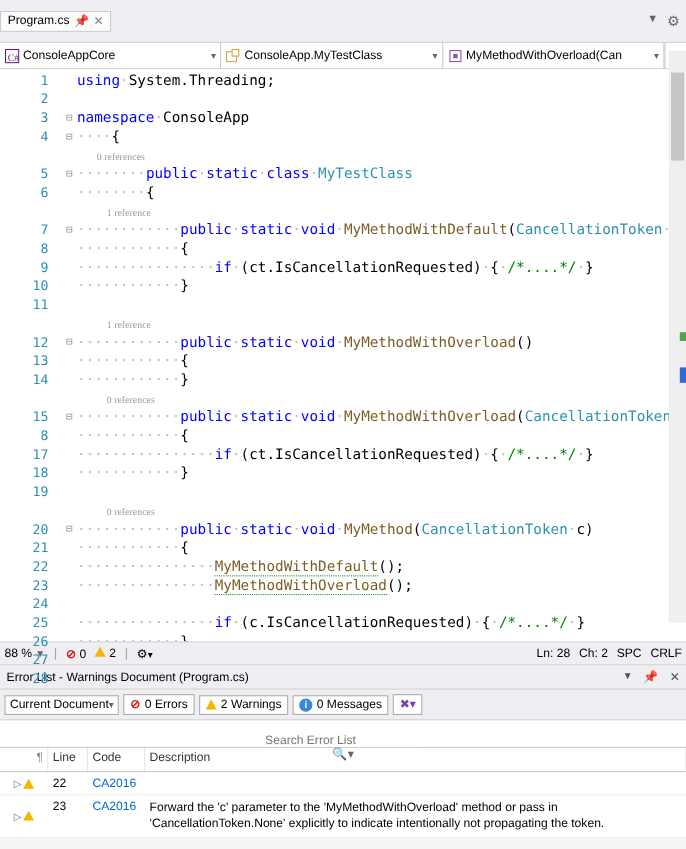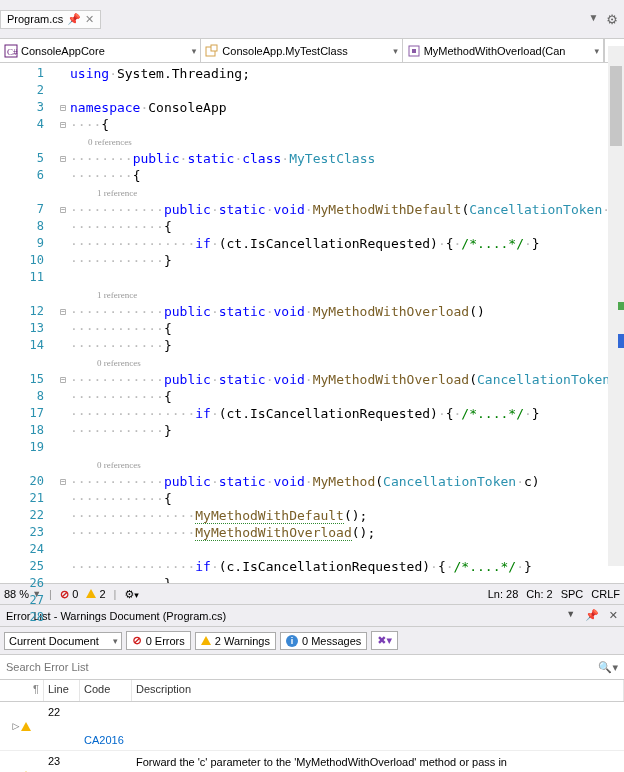--- a/index.html
+++ b/index.html
@@ -36,37 +36,37 @@
 .sb-mark1 { position: absolute; right: 0; top: 256px; width: 6px; height: 8px; background: #4fa84f; }
 .sb-mark2 { position: absolute; right: 0; top: 288px; width: 6px; height: 14px; background: #3168d6; }
 .status-bar { height: 22px; background: #efeef2; border-top: 1px solid #ccc; border-bottom: 1px solid #ccc; display: flex; align-items: center; font-size: 11px; padding: 0 4px; gap: 8px; }
 .status-bar .spacer { flex: 1; }
 .zoom-dd { display: flex; align-items: center; }
 .err-ico { color: #d02020; font-weight: bold; }
 .panel-header { height: 22px; background: #efeef2; border-bottom: 1px solid #ccc; display: flex; align-items: center; padding: 0 6px; font-size: 11px; justify-content: space-between; }
 .panel-header .t { font-weight: 400; }
 .panel-tools { display: flex; gap: 10px; color: #555; }
 .panel-toolbar { height: 28px; background: #efeef2; border-bottom: 1px solid #ccc; display: flex; align-items: center; padding: 0 4px; gap: 4px; font-size: 11px; }
-.combo { background: #fff; border: 1px solid #ababab; padding: 2px 4px; display: flex; align-items: center; gap: 14px; }
+.combo { background: #fff; border: 1px solid #ababab; padding: 2px 4px; display: flex; align-items: center; }
 .pill { background: #fff; border: 1px solid #ababab; padding: 2px 5px; display: flex; align-items: center; gap: 4px; }
 .filter-ico { color: #7b3fb5; }
-.search-row { height: 24px; background: #fff; border-bottom: 1px solid #ccc; display: flex; align-items: center; padding: 12px 6px; font-size: 11px; color: #666; }
+.search-row { height: 24px; background: #fff; border-bottom: 1px solid #ccc; display: flex; align-items: center; padding: 12px 6px; font-size: 11px; color: #666; flex-direction: column; }
 .search-row input { flex: 1; border: none; outline: none; font-size: 11px; color: #666; }
 .search-row .mag { color: #666; }
 .err-table { background: #fff; font-size: 11px; }
 .err-head { display: flex; border-bottom: 1px solid #ccc; height: 22px; align-items: stretch; }
 .err-head > div { border-right: 1px solid #e5e5e5; padding: 3px 4px; color: #333; }
 .col-ic { width: 44px; }
 .col-ln { width: 36px; }
 .col-cd { width: 52px; }
 .col-de { flex: 1; }
 .err-row { display: flex; border-bottom: 1px solid #eee; padding: 4px 0; }
 .err-row .c1 { width: 44px; display: flex; align-items: center; justify-content: center; gap: 2px; }
 .err-row .c2 { width: 36px; padding: 0 4px; }
-.err-row .c3 { width: 52px; padding: 0 4px; color: #0066cc; margin-top: 28px; }
+.err-row .c3 { width: 52px; padding: 0 4px; color: #0066cc; }
 .err-row .c4 { flex: 1; padding: 0 4px; line-height: 1.35; }
 .tri { color: #666; font-size: 9px; }
 .warn-tri { width: 0; height: 0; border-left: 5px solid transparent; border-right: 5px solid transparent; border-bottom: 9px solid #f5b400; display: inline-block; }
 .info-blue { display:inline-flex; width:12px; height:12px; border-radius:50%; background:#3a87d4; color:#fff; align-items:center; justify-content:center; font-size:9px; font-weight:bold; }
 svg { display: block; }
 </style>
 </head>
 <body>
 
 <div class="top-bar">

